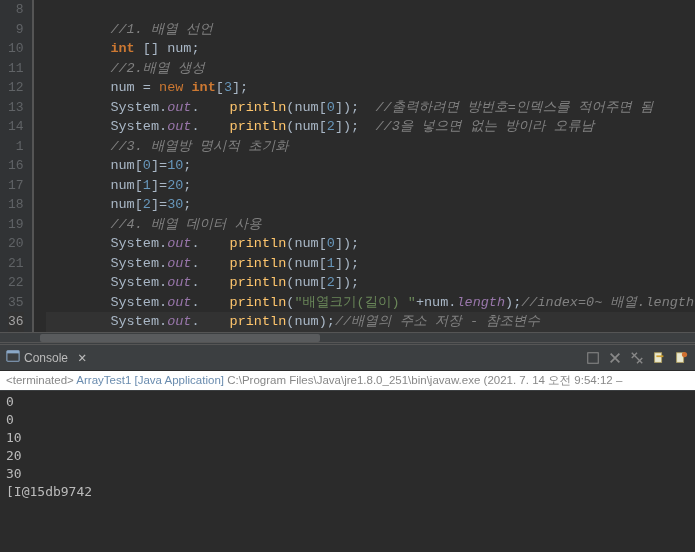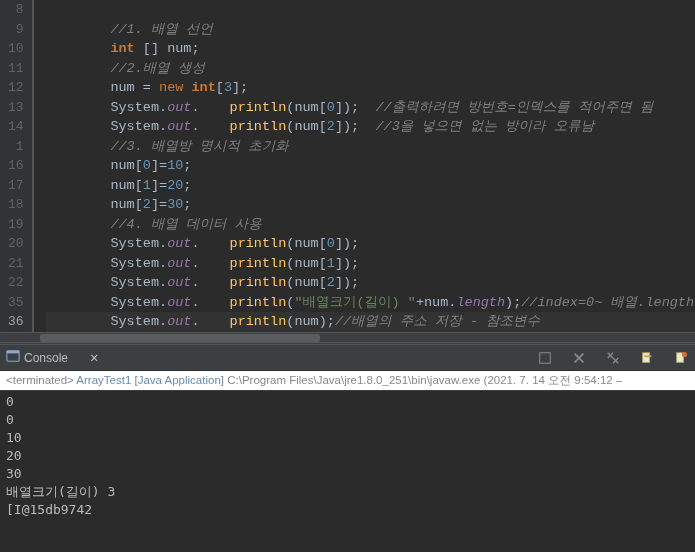--- a/index.html
+++ b/index.html
@@ -68,21 +68,21 @@
   border-top: 1px solid #555;
   border-bottom: 1px solid #555;
 }
 
 .console-header {
   background: #3c3f41;
   height: 26px;
   display: flex;
   align-items: center;
   padding: 0 6px;
-  gap: 18px;
+  gap: 6px;
   border-bottom: 1px solid #2b2b2b;
 }
 .console-tab {
   display: flex;
   align-items: center;
   gap: 4px;
   color: #bbb;
   font-family: "Segoe UI", sans-serif;
   font-size: 12px;
 }
@@ -193,15 +193,14 @@
   <span>C:\Program Files\Java\jre1.8.0_251\bin\javaw.exe</span>
   <span>(2021. 7. 14 오전 9:54:12 –</span>
 </div>
 
 <div class="console-body" id="console-out">
     <div>0</div>
     <div>0</div>
     <div>10</div>
     <div>20</div>
     <div>30</div>
-    <div>배열크기(길이) 3</div>
     <div>[I@15db9742</div>
   </div>
 
 </body></html>

